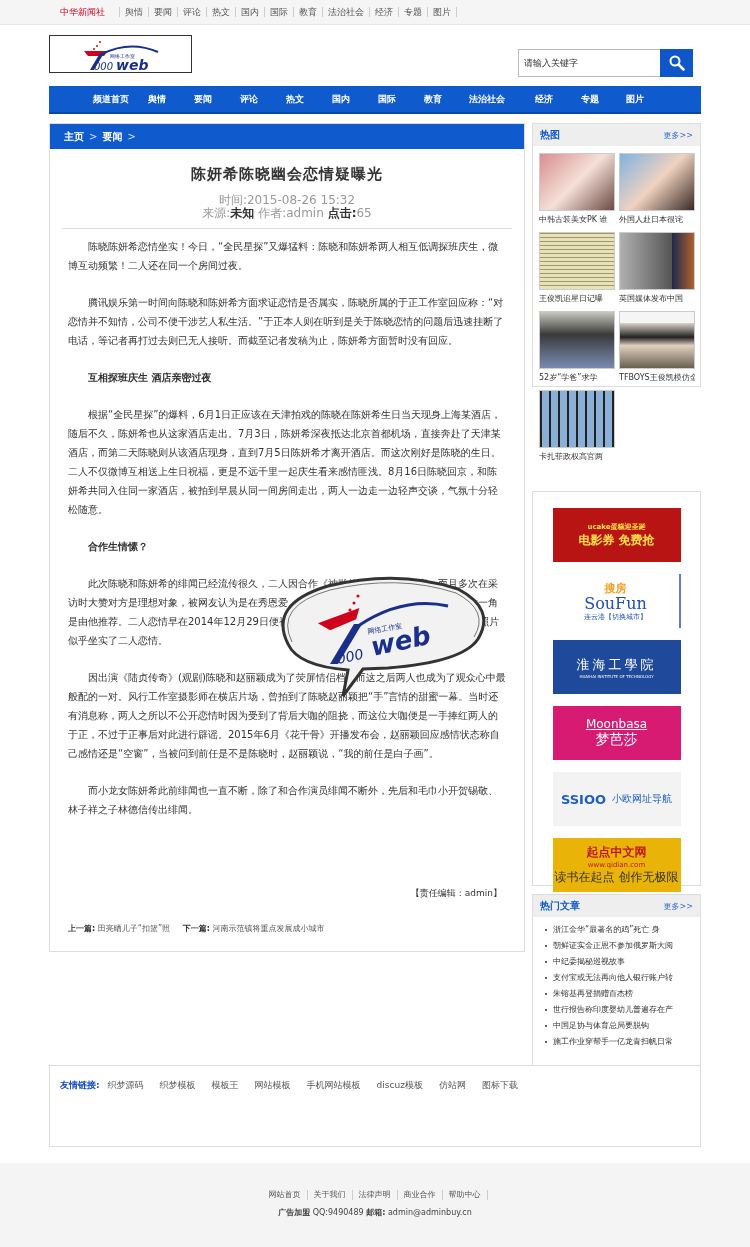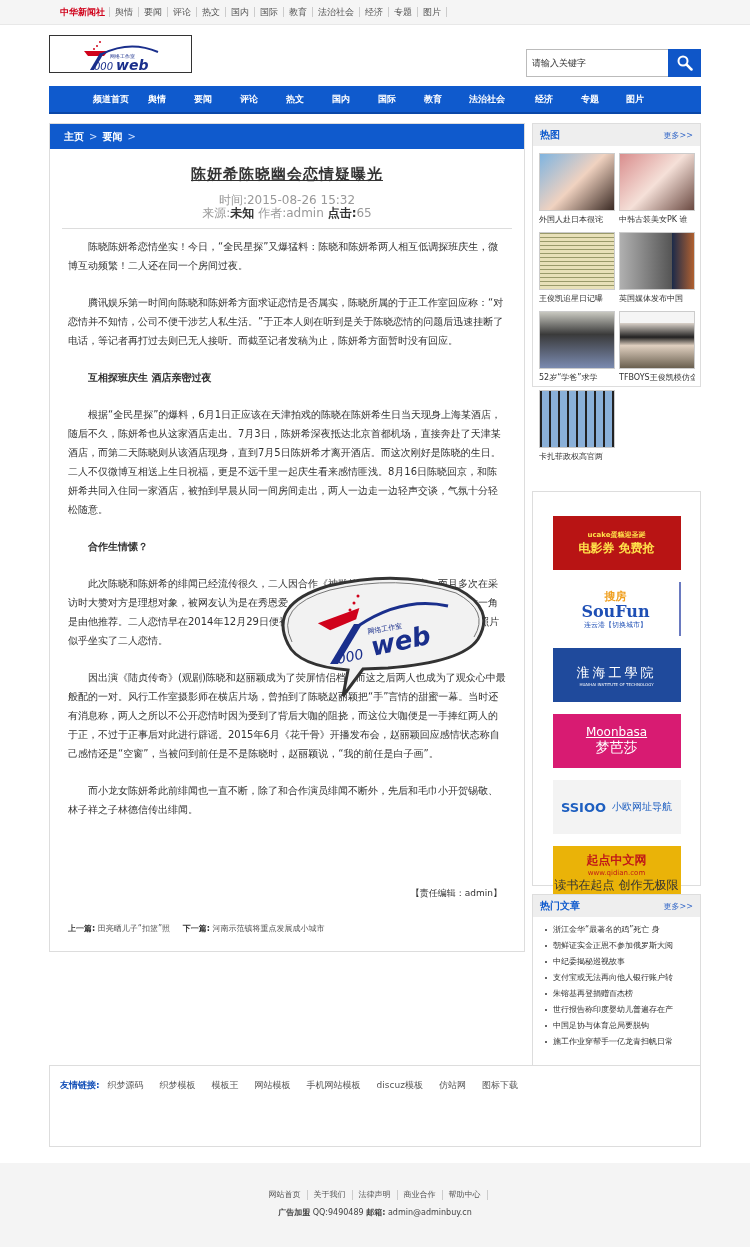--- a/index.html
+++ b/index.html
@@ -1,52 +1,52 @@
 <!DOCTYPE html>
 <html><head>
 <meta charset="utf-8">
 <style>
 *{margin:0;padding:0;box-sizing:border-box;}
 body{width:750px;height:1247px;background:#fff;font-family:"DejaVu Sans","Liberation Sans",sans-serif;font-size:12px;color:#333;position:relative;overflow:hidden;}
 .topbar{height:25px;background:#f5f5f5;border-bottom:1px solid #e8e8e8;}
 .topbar .inner{padding-left:60px;display:flex;align-items:center;height:24px;font-size:9px;color:#555;}
-.topbar .brand{color:#d0021b;font-weight:bold;margin-right:4px;}
+.topbar .brand{color:#d0021b;font-weight:normal;margin-right:14px;}
 .topbar .lk{padding:0 5px;border-left:1px solid #ccc;line-height:10px;}
 .topbar .lk:last-child{border-right:1px solid #ccc;}
 .header{position:absolute;left:49px;top:35px;width:652px;height:45px;}
 .logo{position:absolute;left:0;top:0;width:143px;height:38px;border:1px solid #333;background:#fff;overflow:hidden;}
-.search{position:absolute;right:0;top:14px;display:flex;}
+.search{position:absolute;right:8px;top:14px;display:flex;}
 .search input{width:142px;height:28px;border:1px solid #bbb;border-right:none;font-size:9px;padding-left:5px;color:#333;font-family:"DejaVu Sans",sans-serif;}
 .search .btn{width:33px;height:28px;background:#0f56c8;display:flex;align-items:center;justify-content:center;}
 .nav{position:absolute;left:49px;top:86px;width:652px;height:28px;background:#0f5acd;border-bottom:2px solid #0a47a8;display:flex;align-items:center;padding-left:44px;}
 .nav .ni{color:#fff;font-size:9px;font-weight:bold;margin-right:0;}
 .main{position:absolute;left:49px;top:123px;width:476px;height:829px;border:1px solid #ddd;background:#fff;}
 .crumb{height:25px;background:#0f5acd;color:#fff;font-size:10px;font-weight:bold;display:flex;align-items:center;padding-left:14px;}
 .crumb .sep{margin:0 5px;font-weight:normal;color:#cfe0ff;}
-.title{text-align:center;margin-top:16px;font-size:15px;font-family:"DejaVu Serif",serif;color:#333;letter-spacing:1px;text-decoration:underline;}
+.title{text-align:center;margin-top:16px;font-size:15px;font-family:"DejaVu Serif",serif;color:#333;letter-spacing:1px;}
 .meta{text-align:center;font-size:12px;color:#999;margin-top:10px;line-height:13px;}
 .meta b{color:#333;}
 .hr{margin:8px 12px 0 12px;border-top:1px solid #ddd;}
 .content{padding:8px 18px 0 18px;font-size:10px;line-height:19px;color:#333;}
 .content p{text-indent:2em;margin-bottom:18px;}
 .content h4{text-indent:2em;font-size:10px;font-weight:bold;margin-bottom:18px;}
 .editor{position:absolute;right:22px;top:763px;font-size:9px;}
 .prevnext{position:absolute;left:18px;top:799px;font-size:8px;color:#555;}
 .prevnext b{color:#333;}
 .bubble{position:absolute;left:268px;top:574px;width:222px;height:126px;}
 .side{position:absolute;left:532px;width:169px;border:1px solid #ddd;background:#fff;}
 .sidehead{height:22px;background:#eee;display:flex;justify-content:space-between;align-items:center;padding:0 7px;}
 .sidehead .t{color:#0f5acd;font-weight:bold;font-size:10px;}
 .sidehead .m{color:#3a6cc9;font-size:8px;}
 .pics{display:grid;grid-template-columns:76px 76px;gap:0 4px;padding:7px 4px 0 6px;}
 .pic{margin-bottom:7px;}
 .pic .im{width:76px;height:58px;border:1px solid #ccc;}
 .pic .cap{font-size:8px;color:#333;margin-top:3px;white-space:nowrap;overflow:hidden;}
 .ads{padding-top:12px;}
-.ad{margin:12px auto 12px auto;width:128px;height:54px;display:flex;align-items:center;justify-content:center;flex-direction:column;}
+.ad{margin:4px auto 12px auto;width:128px;height:54px;display:flex;align-items:center;justify-content:center;flex-direction:column;}
 .hot li{list-style:none;font-size:8px;color:#333;line-height:16px;padding-left:20px;position:relative;}
 .hot li:before{content:"";position:absolute;left:12px;top:7px;width:2px;height:2px;background:#666;}
 .friend{position:absolute;left:49px;top:1065px;width:652px;height:82px;border:1px solid #ddd;background:#fff;}
 .friend .row{display:flex;align-items:center;padding:13px 0 0 10px;font-size:9px;color:#555;}
 .friend .lbl{color:#1450b8;font-weight:bold;margin-right:8px;}
 .friend .fl{margin-right:16px;}
 .footer{position:absolute;left:0;top:1163px;width:750px;height:84px;background:#f4f4f4;}
 .footer .links{display:flex;justify-content:center;margin-top:27px;font-size:8px;color:#555;}
 .footer .links span{padding:0 6px;border-right:1px solid #ccc;line-height:10px;}
 .footer .info{text-align:center;margin-top:7px;font-size:8px;color:#444;}
@@ -164,26 +164,26 @@
   </svg>
 </div>
 
 <div class="side" style="top:123px;height:264px;">
   <div class="sidehead">
     <span class="t">热图</span>
     <span class="m">更多&gt;&gt;</span>
   </div>
   <div class="pics">
     <div class="pic">
+        <div class="im" style="background:linear-gradient(135deg,#d98e8e,#f5e0d8 50%,#6b4a42)"></div>
+        <div class="cap">中韩古装美女PK 谁</div>
+      </div>
+    <div class="pic">
         <div class="im" style="background:linear-gradient(135deg,#7fb4e0,#f0d2c0 50%,#3a2a24)"></div>
         <div class="cap">外国人赴日本很诧</div>
-      </div>
-    <div class="pic">
-        <div class="im" style="background:linear-gradient(135deg,#d98e8e,#f5e0d8 50%,#6b4a42)"></div>
-        <div class="cap">中韩古装美女PK 谁</div>
       </div>
     <div class="pic">
         <div class="im" style="background:repeating-linear-gradient(0deg,#e8e0b8 0 3px,#9a9a6a 3px 4px)"></div>
         <div class="cap">王俊凯追星日记曝</div>
       </div>
     <div class="pic">
         <div class="im" style="background:linear-gradient(90deg,#b0b0b0,#555 70%,#1a2a4a 70%,#b06030)"></div>
         <div class="cap">英国媒体发布中国</div>
       </div>
     <div class="pic">
@@ -202,21 +202,21 @@
 </div>
 
 <div class="side" style="top:491px;height:395px;">
   <div class="ads">
     <div class="ad" style="background:#b81414;">
       <span style="color:#ffe14a;font-size:7px;font-weight:bold;">ucake蛋糕迎圣诞</span>
       <span style="color:#ffe14a;font-size:12px;font-weight:bold;">电影券 免费抢</span>
     </div>
     <div class="ad" style="background:#fff;border-right:2px solid #6a7ac0;">
       <span style="color:#f0a020;font-size:11px;font-weight:bold;">搜房</span>
-      <span style="color:#1e4fb5;font-size:16px;font-weight:bold;font-family:'DejaVu Serif',serif;line-height:16px;">SouFun</span>
+      <span style="color:#1e4fb5;font-size:16px;font-weight:normal;font-family:'DejaVu Serif',serif;line-height:16px;">SouFun</span>
       <span style="color:#1e4fb5;font-size:7px;">连云港【切换城市】</span>
     </div>
     <div class="ad" style="background:#1f4a9c;">
       <span style="color:#fff;font-size:13px;font-family:'DejaVu Serif',serif;letter-spacing:3px;">淮海工學院</span>
       <span style="color:#fff;font-size:4px;">HUAIHAI INSTITUTE OF TECHNOLOGY</span>
     </div>
     <div class="ad" style="background:#d81b72;">
       <span style="color:#fff;font-size:12px;text-decoration:underline;">Moonbasa</span>
       <span style="color:#fff;font-size:14px;">梦芭莎</span>
     </div>

